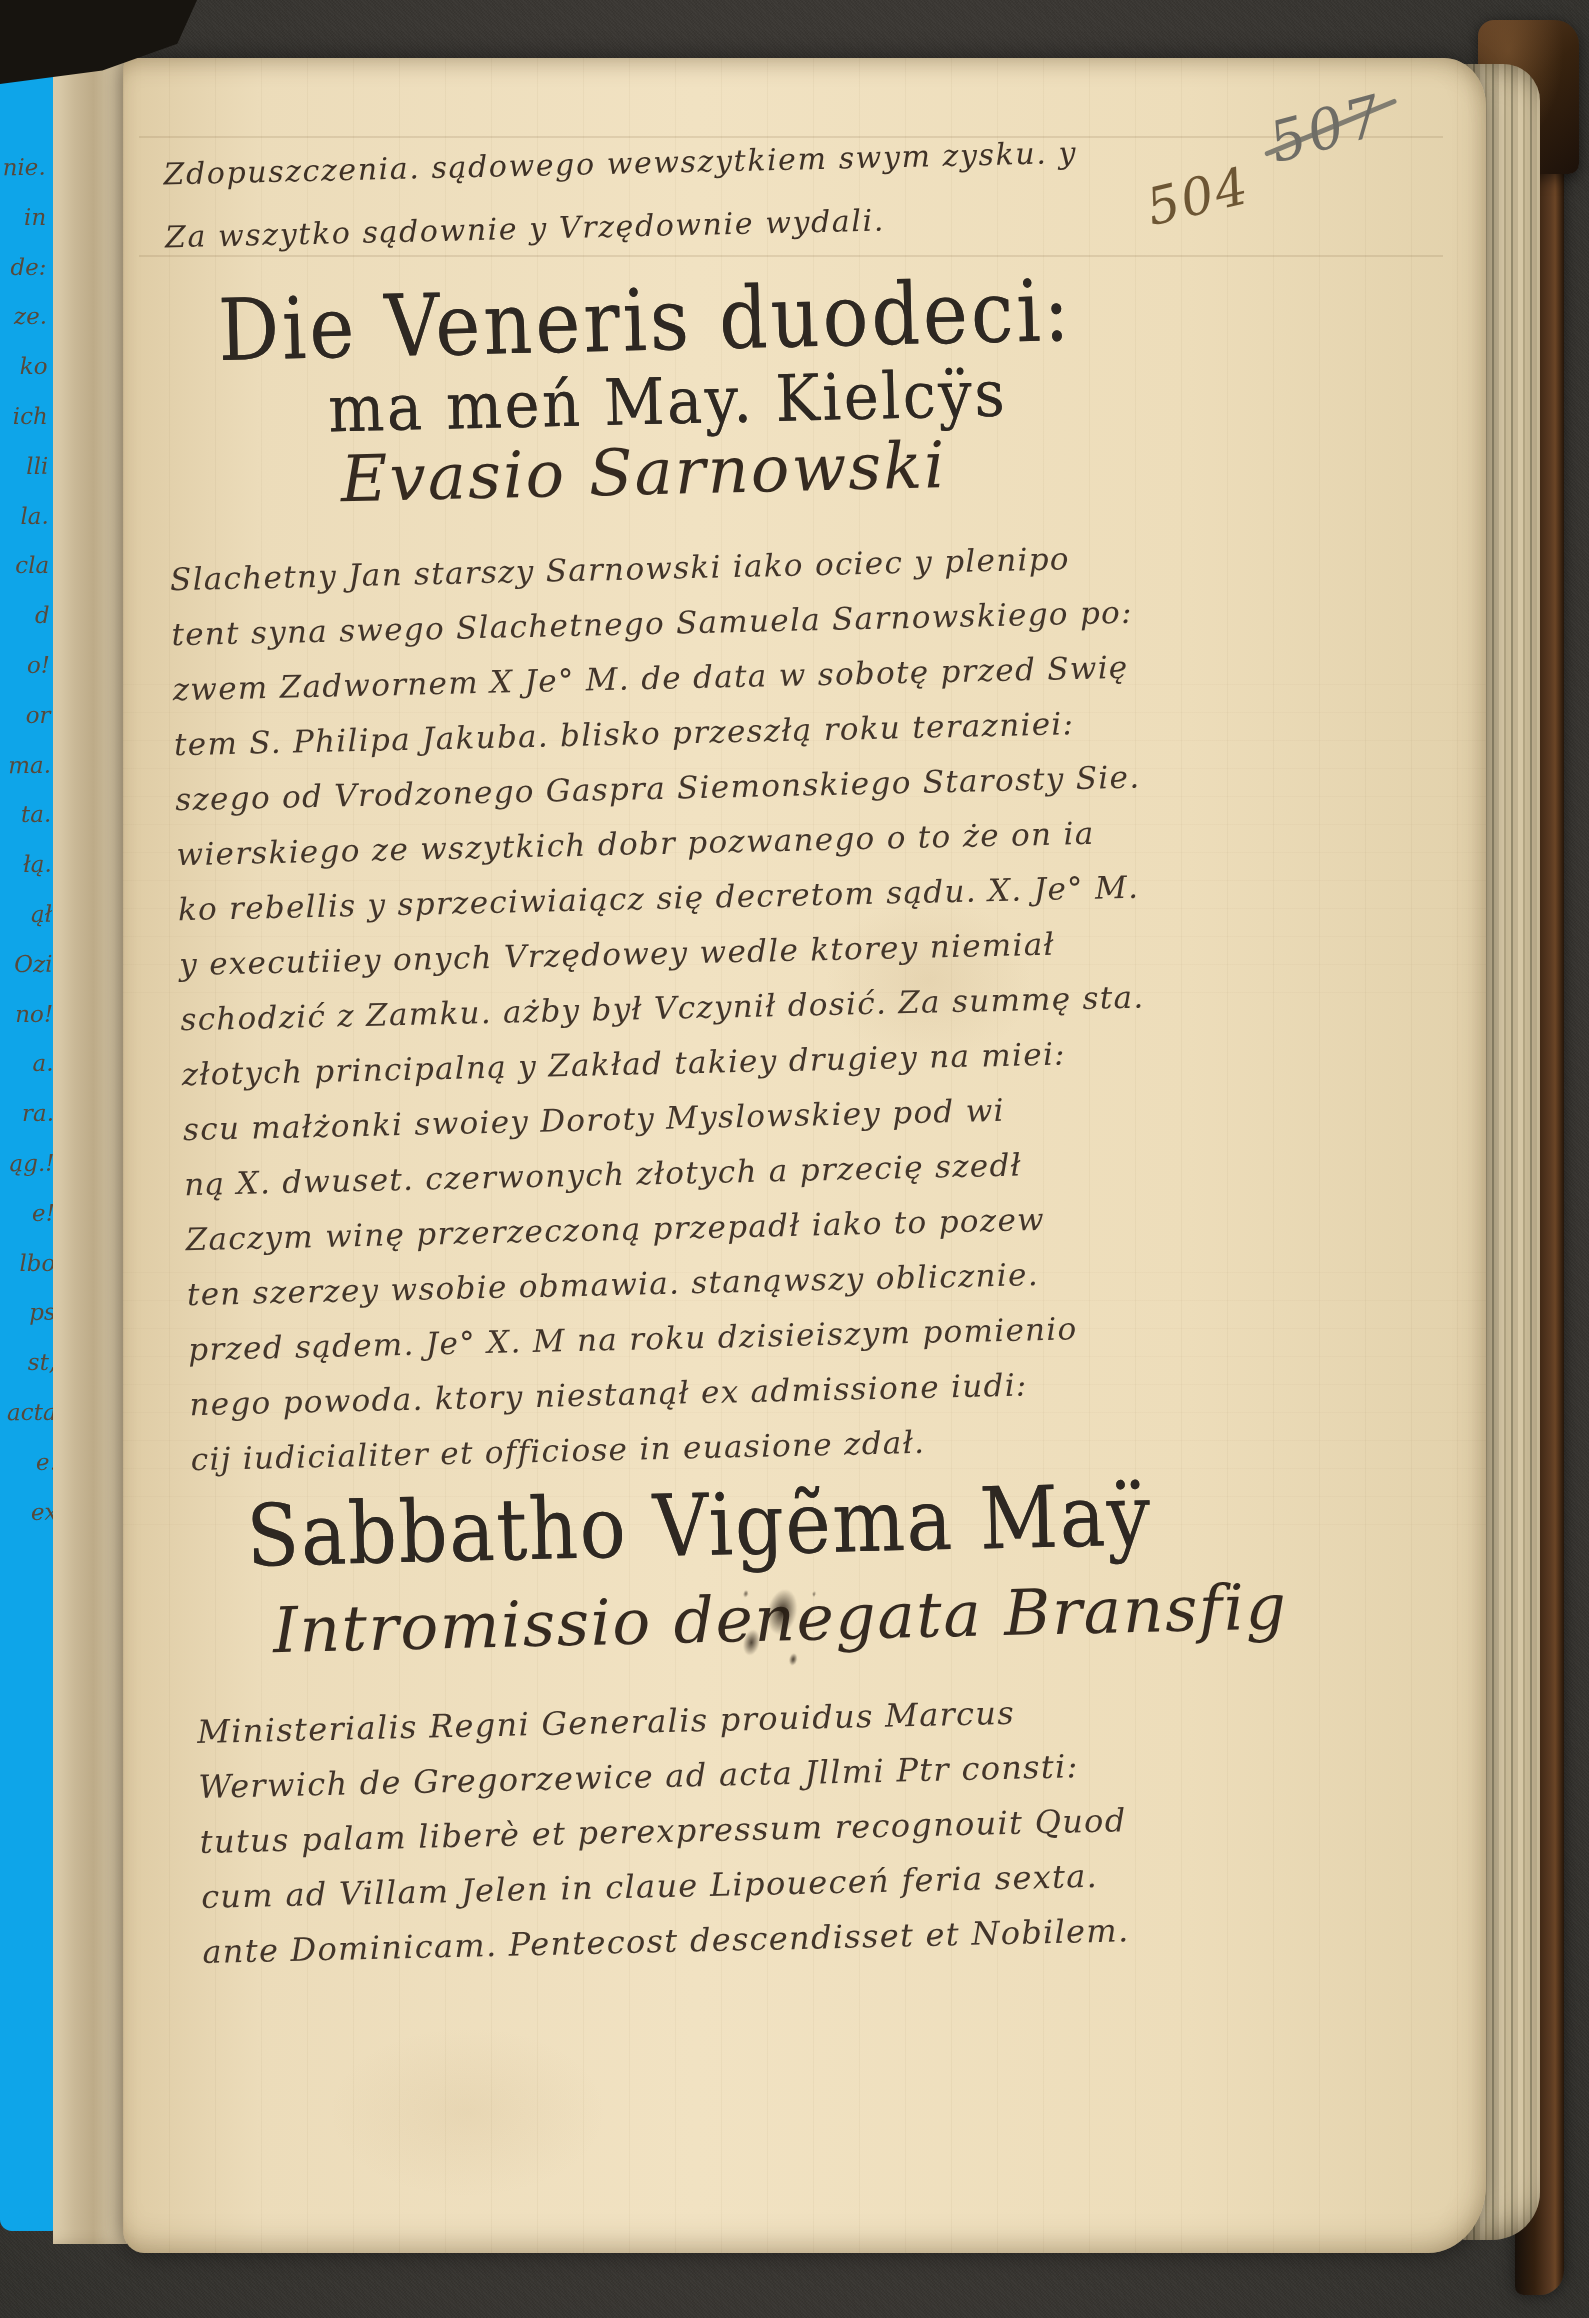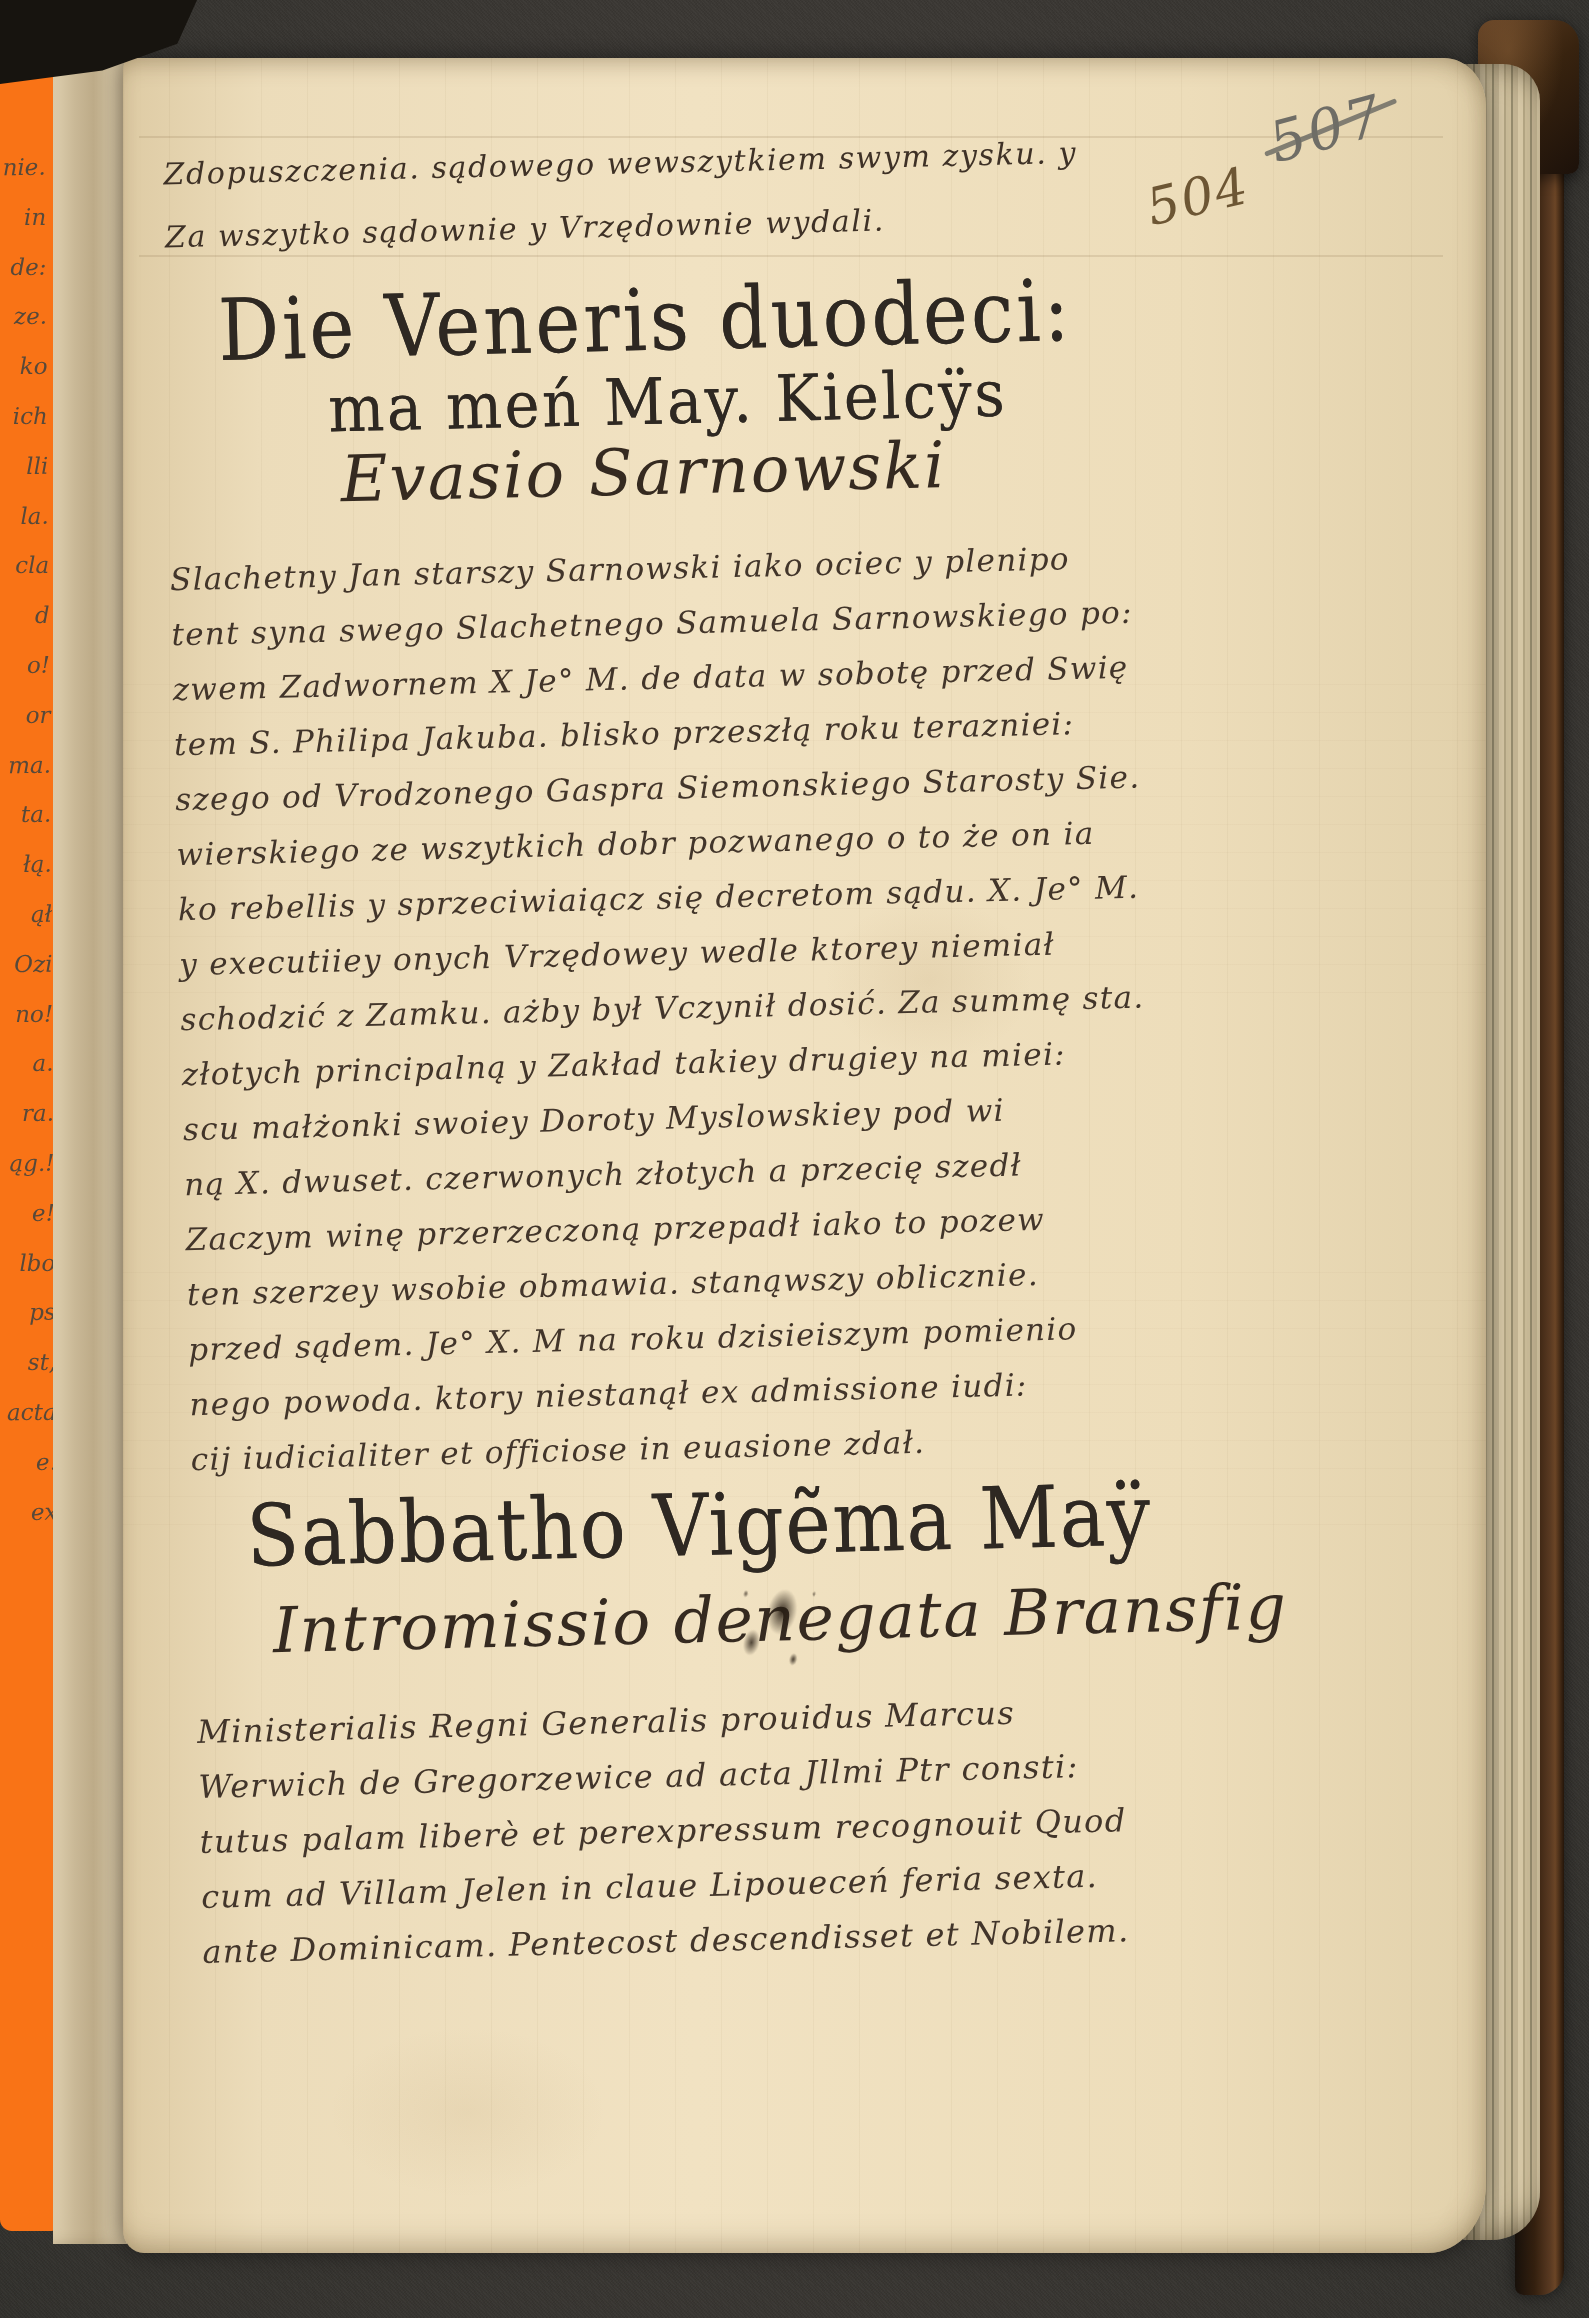--- a/index.html
+++ b/index.html
@@ -37,21 +37,21 @@
     position:absolute;left:1461px;top:64px;width:79px;height:2176px;
     background:repeating-linear-gradient(to right,
       #d7c8a6 0 4.8px,#b4a684 4.8px 7.4px,#cbbc99 7.4px 12.2px,#958b6e 12.2px 14.3px,#c2b392 14.3px 19px);
     border-radius:2.1px 37px 48px 4.2px;
     box-shadow:inset 0 21px 32px -21px rgba(40,30,15,.6), inset 0 -26.5px 37px -24px rgba(40,30,15,.65);
   }
   
   .facing-page{
     position:absolute;left:0;top:49px;width:54px;height:2182px;
     background:linear-gradient(to right,#f0e4c9 0%,#e9dbbc 55%,#dccb2a0 100%);
-    background-color:#f97316;
+    background-color:#0ea5e9;
     border-radius:18px 2.1px 2.1px 11.7px;
   }
   .fragments{
     position:absolute;top:106px;right:2.1px;display:flex;flex-direction:column;
     gap:24.4px;align-items:flex-end;
     font-style:italic;font-size:23px;line-height:25.4px;color:#57493a;
     transform:rotate(-.5deg);
   }
   .frag{white-space:nowrap;}
   

